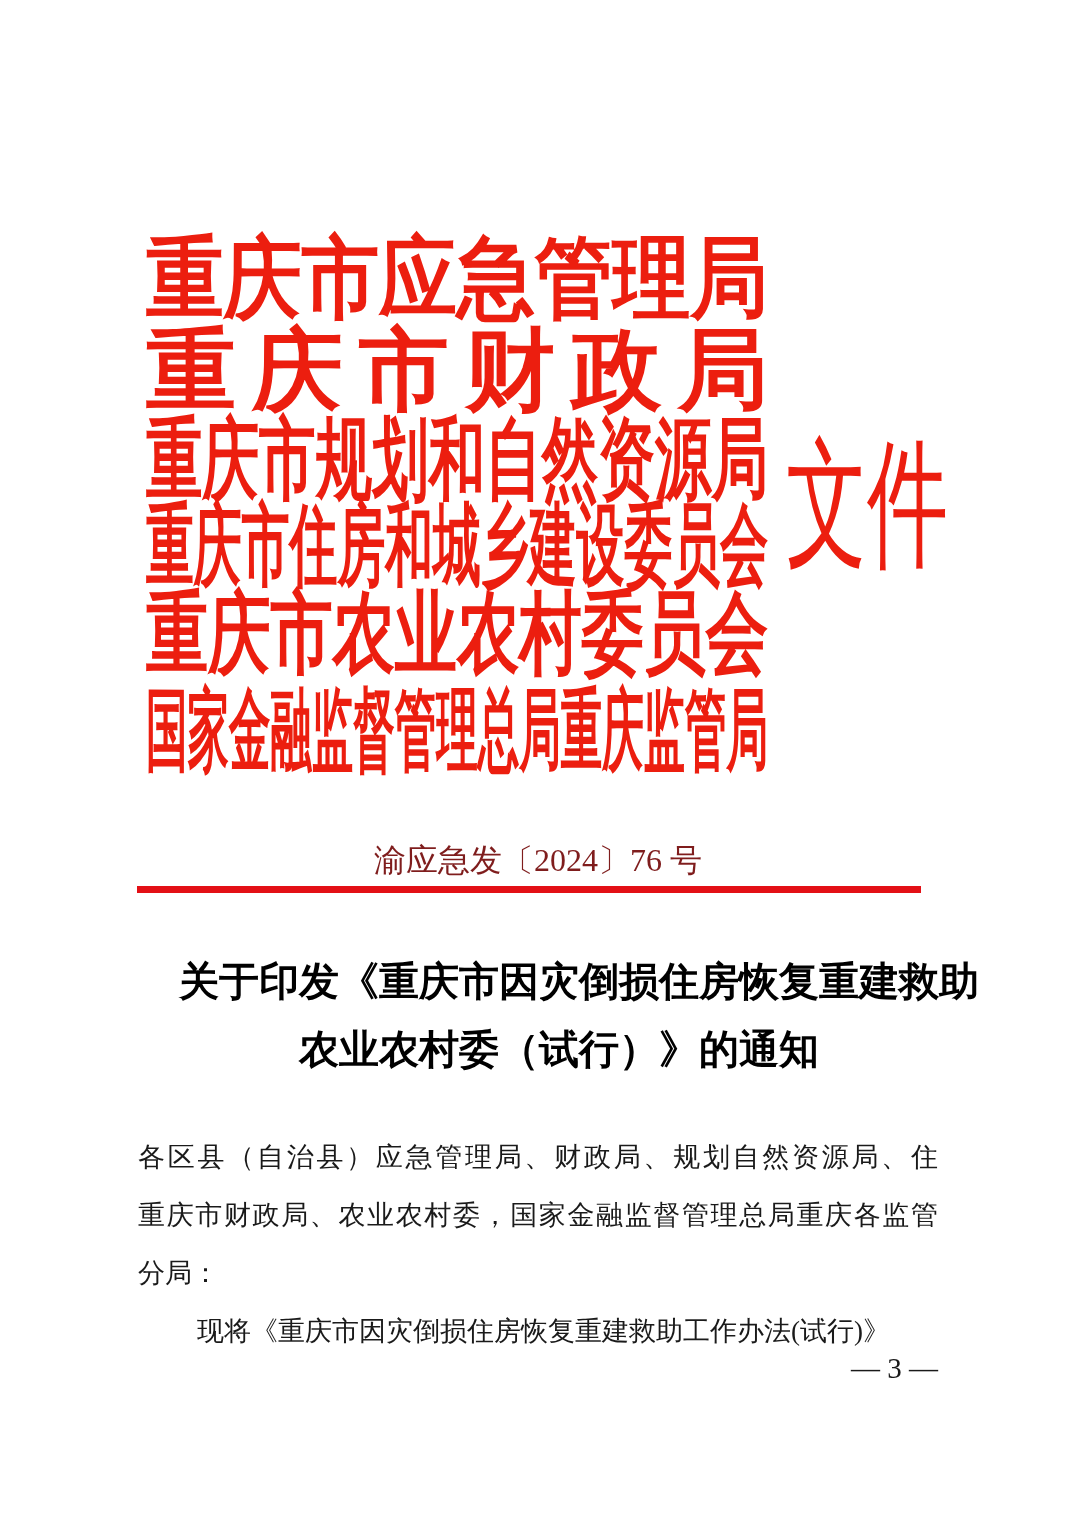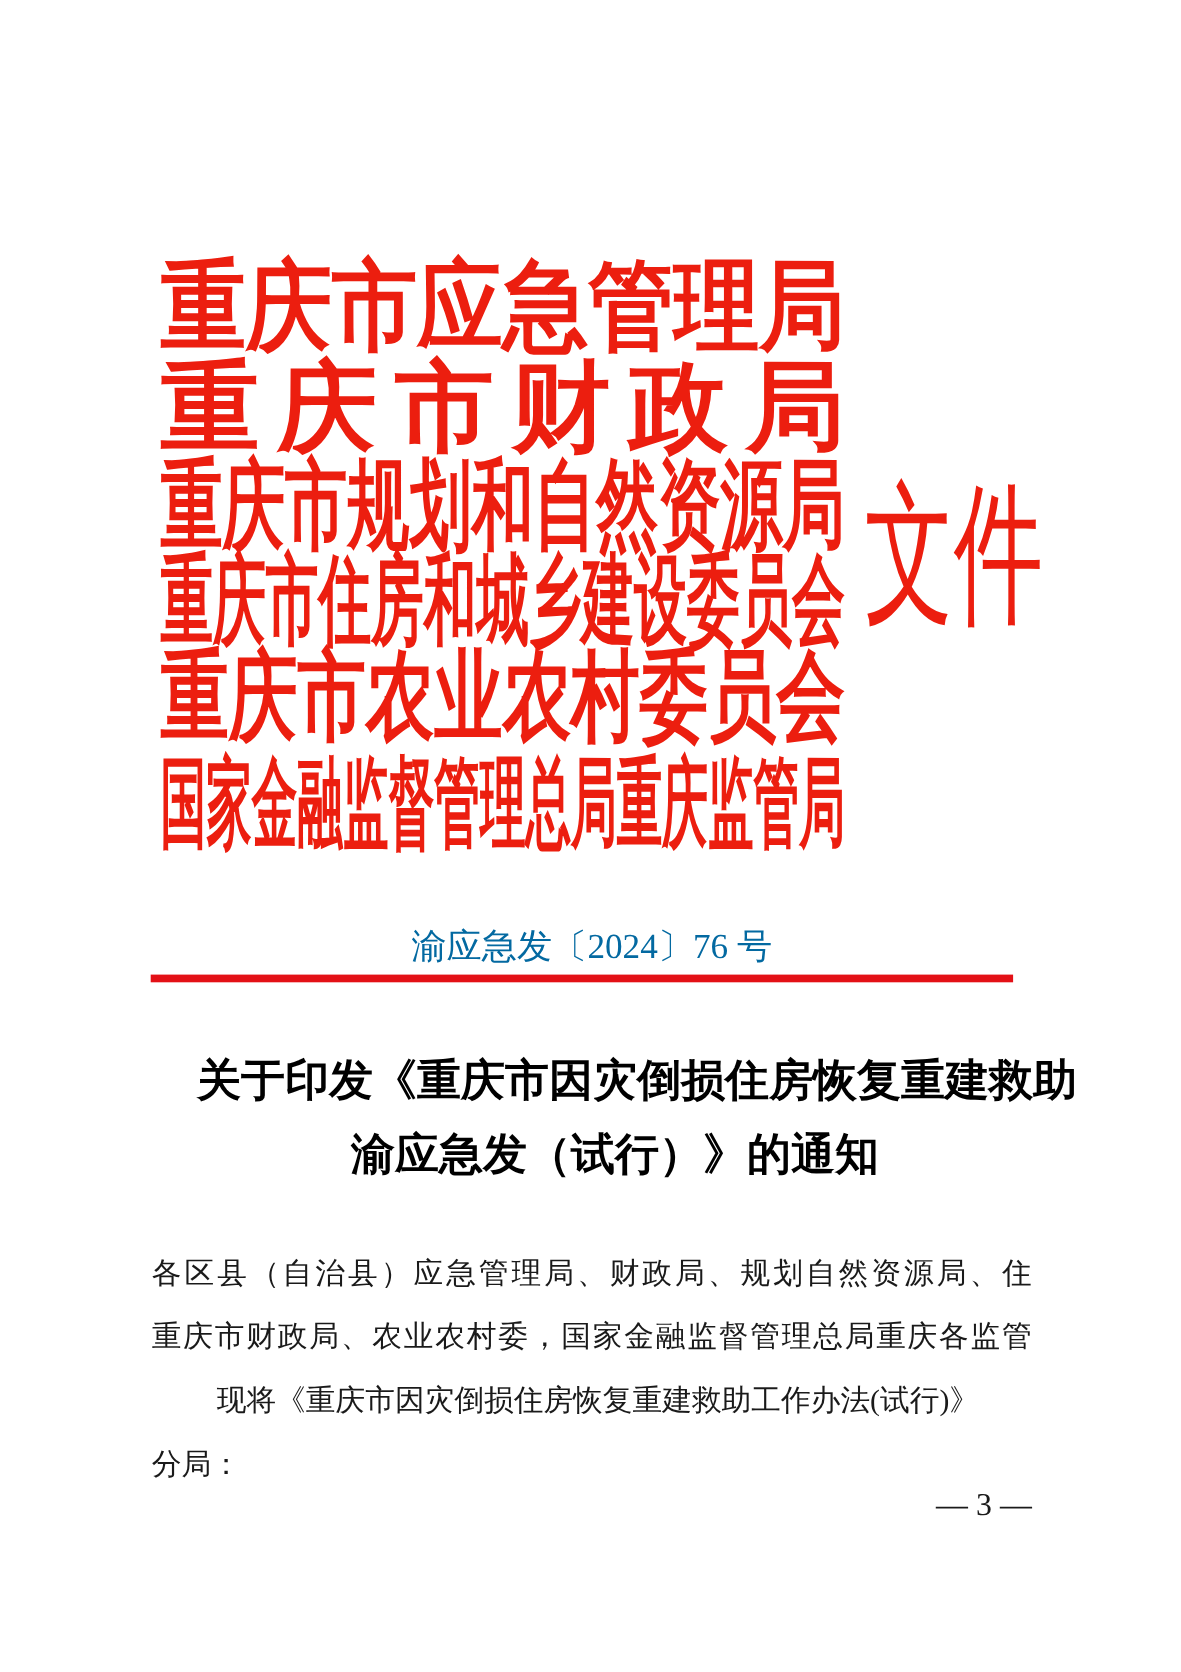--- a/index.html
+++ b/index.html
@@ -39,21 +39,21 @@
   }
   .doc-number {
     position: absolute;
     left: 138px;
     top: 840px;
     width: 800px;
     height: 40px;
     line-height: 40px;
     text-align: center;
     font-size: 32px;
-    color: #0369a1;
+    color: #7f1d1d;
   }
   .red-line {
     position: absolute;
     left: 137px;
     top: 886px;
     width: 784px;
     height: 7px;
     background: var(--separator_red, #e31016);
   }
   .title-block {
@@ -120,25 +120,25 @@
     <text class="agency" x="0" y="539" textLength="622" lengthAdjust="spacingAndGlyphs">国家金融监督管理总局重庆监管局</text>
     <text class="doc-label" x="640" y="330" textLength="162" lengthAdjust="spacingAndGlyphs">文件</text>
   </svg>
 
   <div class="doc-number">渝应急发〔2024〕76 号</div>
 
   <div class="red-line"></div>
 
   <h1 class="title-block">
     <div class="title-line">关于印发《重庆市因灾倒损住房恢复重建救助</div>
-    <div class="title-line">渝应急发（试行）》的通知</div>
+    <div class="title-line">农业农村委（试行）》的通知</div>
   </h1>
 
   <div class="body-text">
     <div class="body-line justify">各区县（自治县）应急管理局、财政局、规划自然资源局、住</div>
     <div class="body-line justify">重庆市财政局、农业农村委，国家金融监督管理总局重庆各监管</div>
+    <div class="body-line">分局：</div>
     <div class="body-line indent">现将《重庆市因灾倒损住房恢复重建救助工作办法(试行)》</div>
-    <div class="body-line">分局：</div>
   </div>
 
   <div class="page-number">— 3 —</div>
 
 </div>
 
 </body></html>

